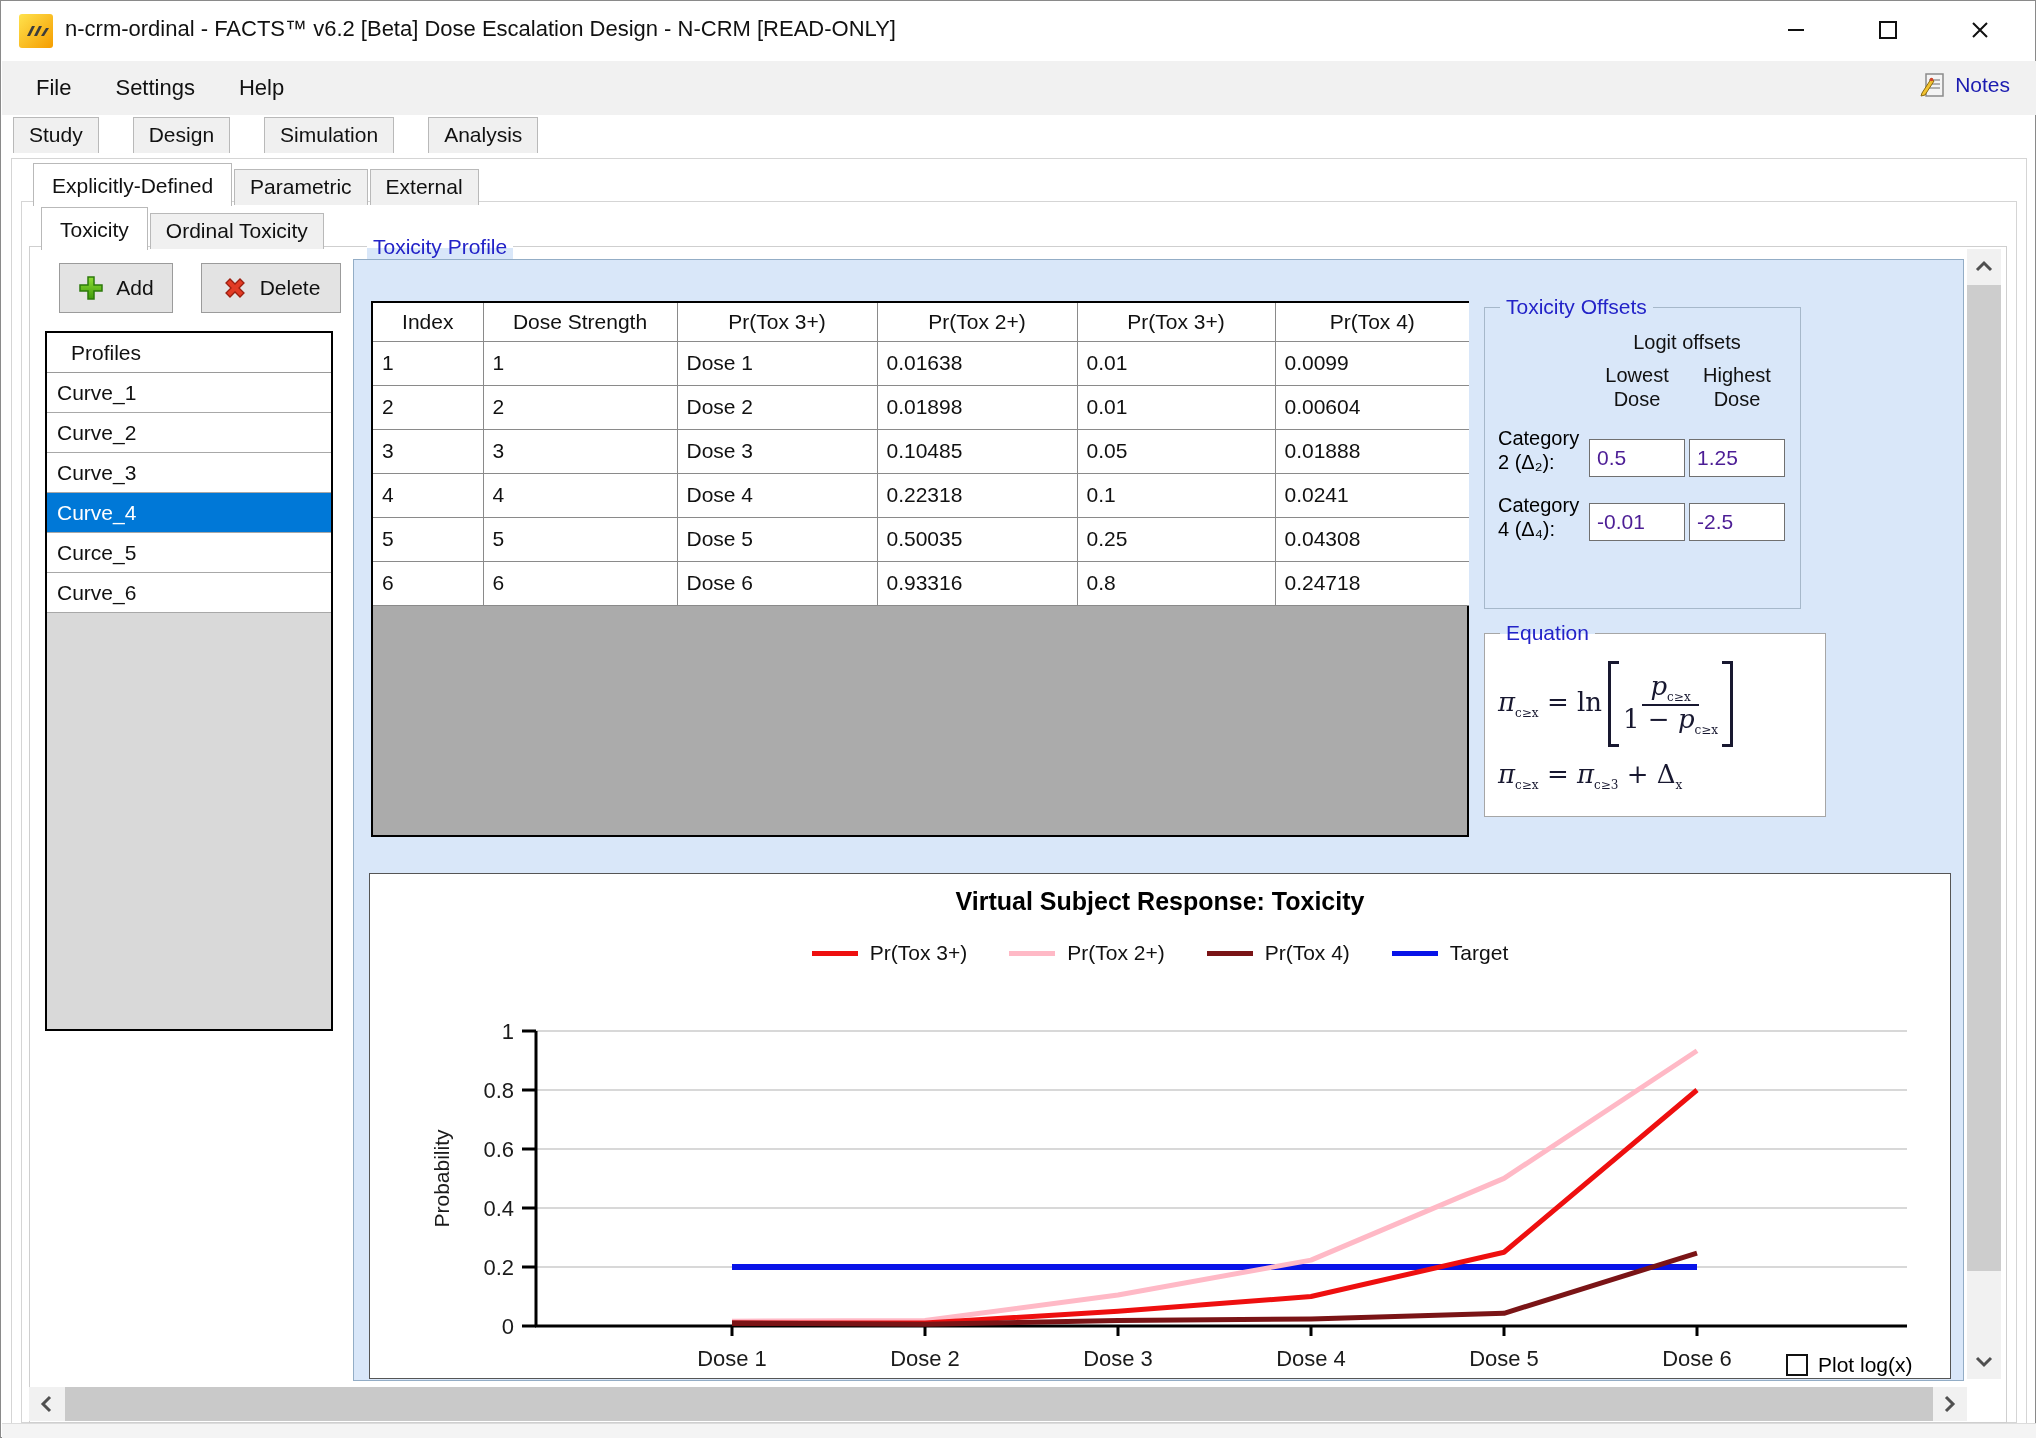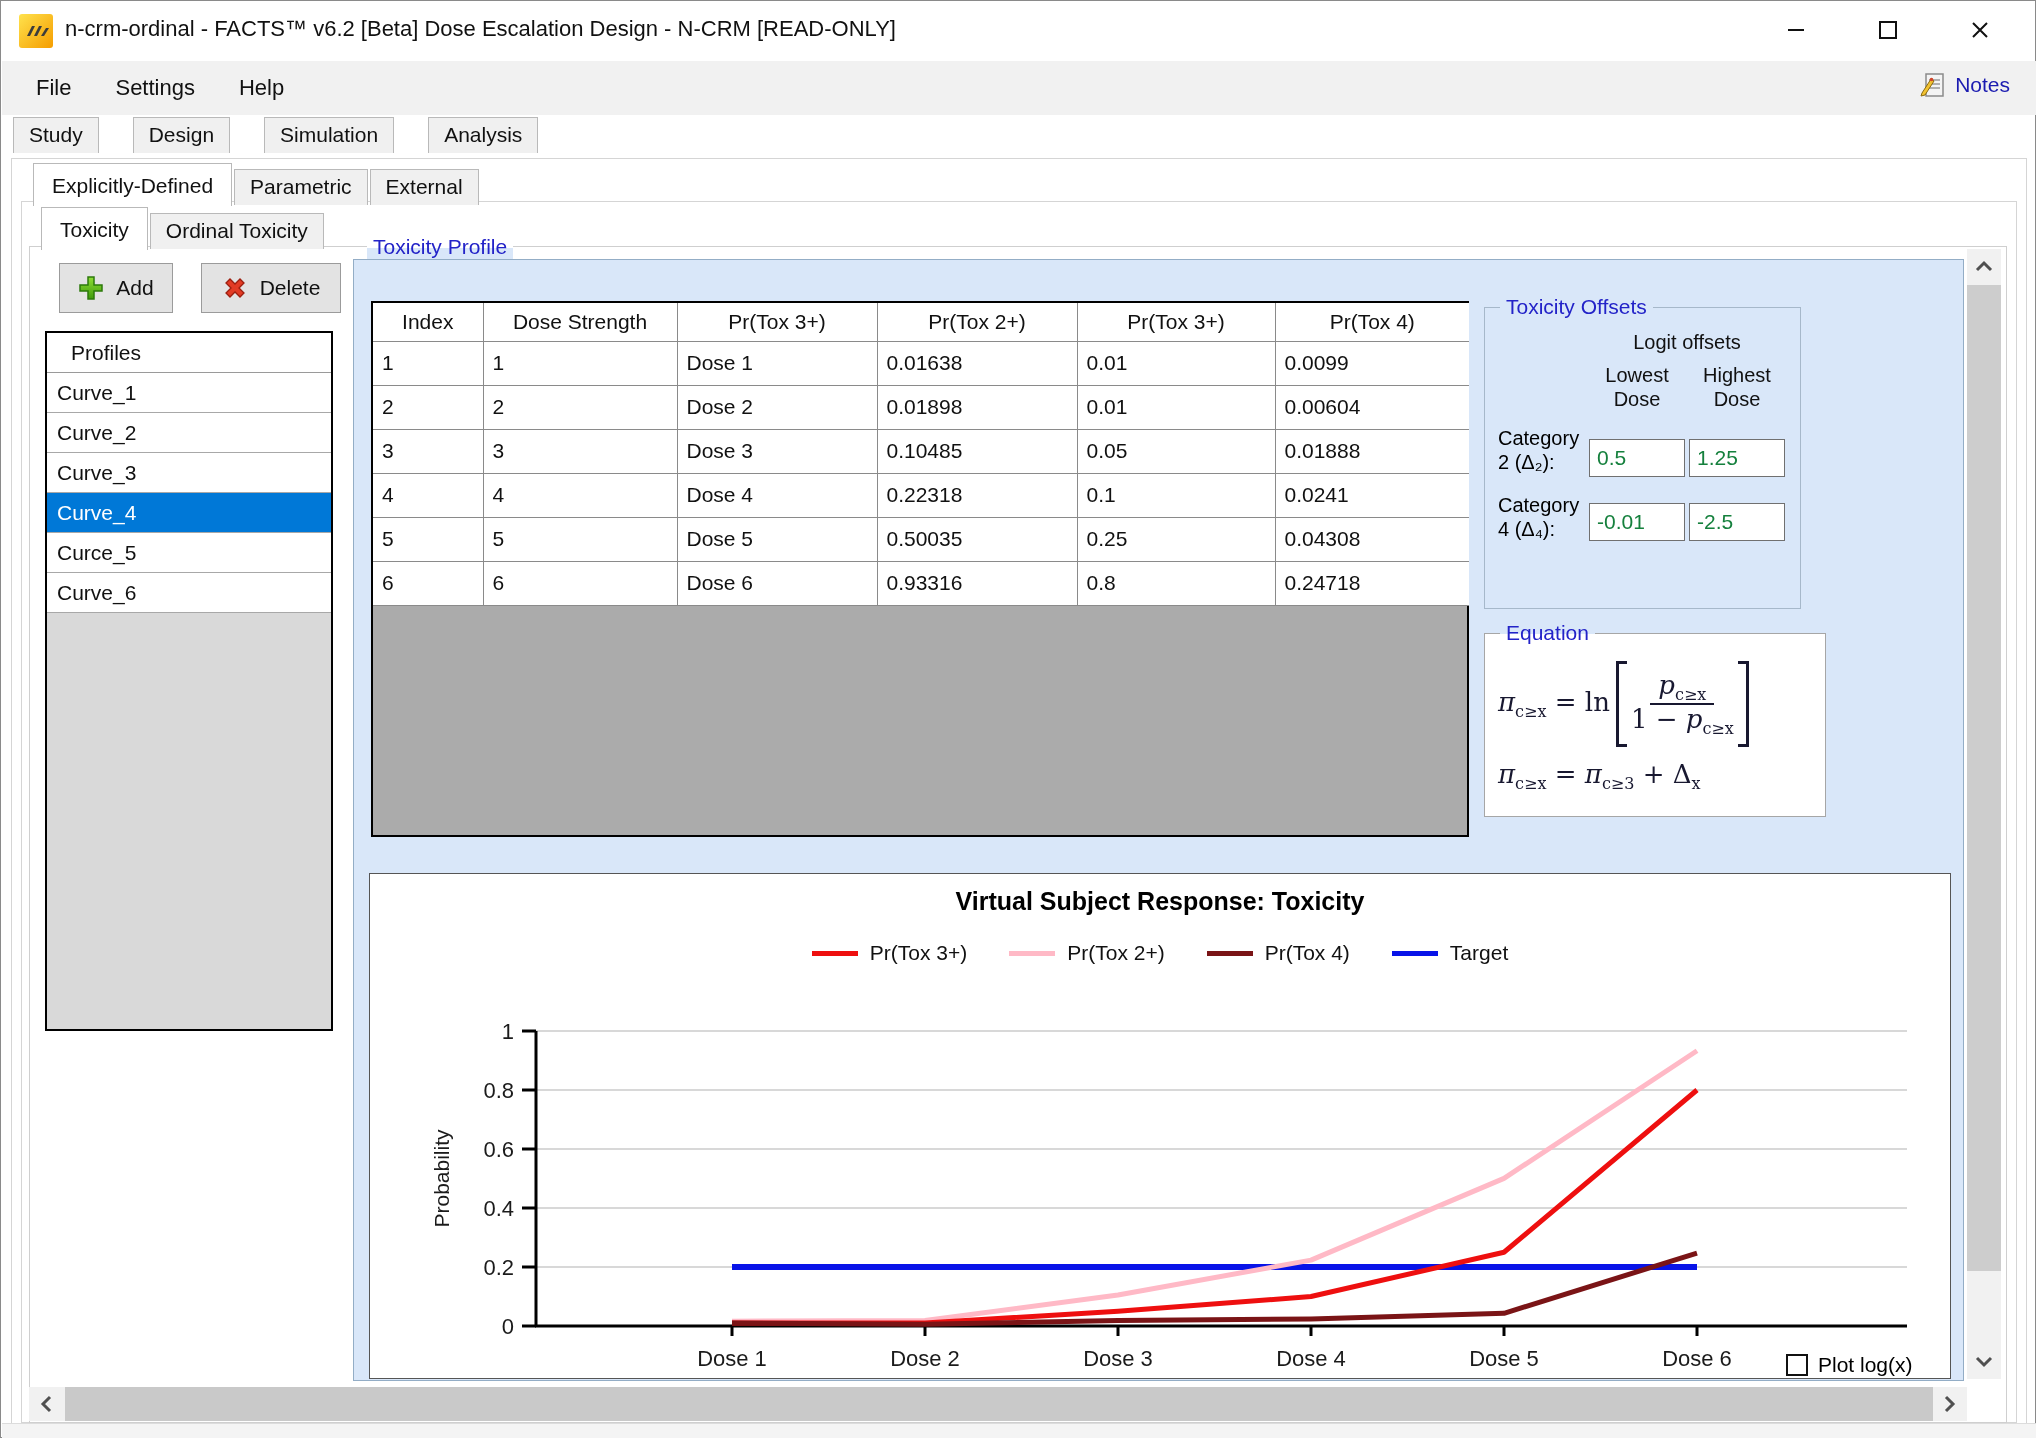--- a/index.html
+++ b/index.html
@@ -52,27 +52,27 @@
   table.grid { border-collapse:collapse; width:100%; table-layout:fixed; }
   .grid th { background:#fff; font-weight:normal; font-size:21px; color:#111; height:38px; border-right:1px solid #8a8a8a; border-bottom:1px solid #8a8a8a; text-align:center; }
   .grid td { background:#fff; font-size:21px; color:#111; height:44px; border-right:1px solid #8a8a8a; border-bottom:1px solid #8a8a8a; padding-left:9px; text-align:left; }
   .grid th:last-child,.grid td:last-child { border-right:none; }
 
   
   .offsets-box { position:absolute; left:1483px; top:306px; width:317px; height:302px; border:1px solid #a6b8ca; }
   .off-h1 { position:absolute; left:1588px; top:330px; width:196px; text-align:center; font-size:20px; color:#111; }
   .off-col { position:absolute; top:362px; width:96px; text-align:center; font-size:20px; color:#111; line-height:24px; }
   .off-lab { position:absolute; left:1497px; width:92px; font-size:20px; color:#000000; line-height:24px; }
-  .off-input { position:absolute; width:96px; height:38px; border:1px solid #707070; background:#fff; font-size:21px; font-family:"Liberation Sans",sans-serif; padding-left:7px; color:#15803d; }
+  .off-input { position:absolute; width:96px; height:38px; border:1px solid #707070; background:#fff; font-size:21px; font-family:"Liberation Sans",sans-serif; padding-left:7px; color:#4c1d95; }
 
   
   .eq-box { position:absolute; left:1483px; top:632px; width:342px; height:184px; border:1px solid #a6a6a6; background:#fff; }
   .eq { font-family:"DejaVu Serif",serif; color:#181830; }
   .eq i { font-style:italic; }
-  .eq sub { font-size:16px; }
+  .eq sub { font-size:12px; }
   .eq-line1 { position:absolute; left:1497px; top:660px; font-size:26px; display:flex; align-items:center; }
   .eq-line2 { position:absolute; left:1497px; top:758px; font-size:26px; }
   .frac { display:inline-block; text-align:center; vertical-align:middle; margin:0 4px; }
   .frac .num { padding:0 8px 3px 8px; border-bottom:2px solid #181830; }
   .frac .den { padding-top:3px; }
   .brk { display:inline-block; width:11px; height:86px; border:3px solid #181830; }
   .brk-l { border-right:none; margin-left:6px; }
   .brk-r { border-left:none; }
 
   

